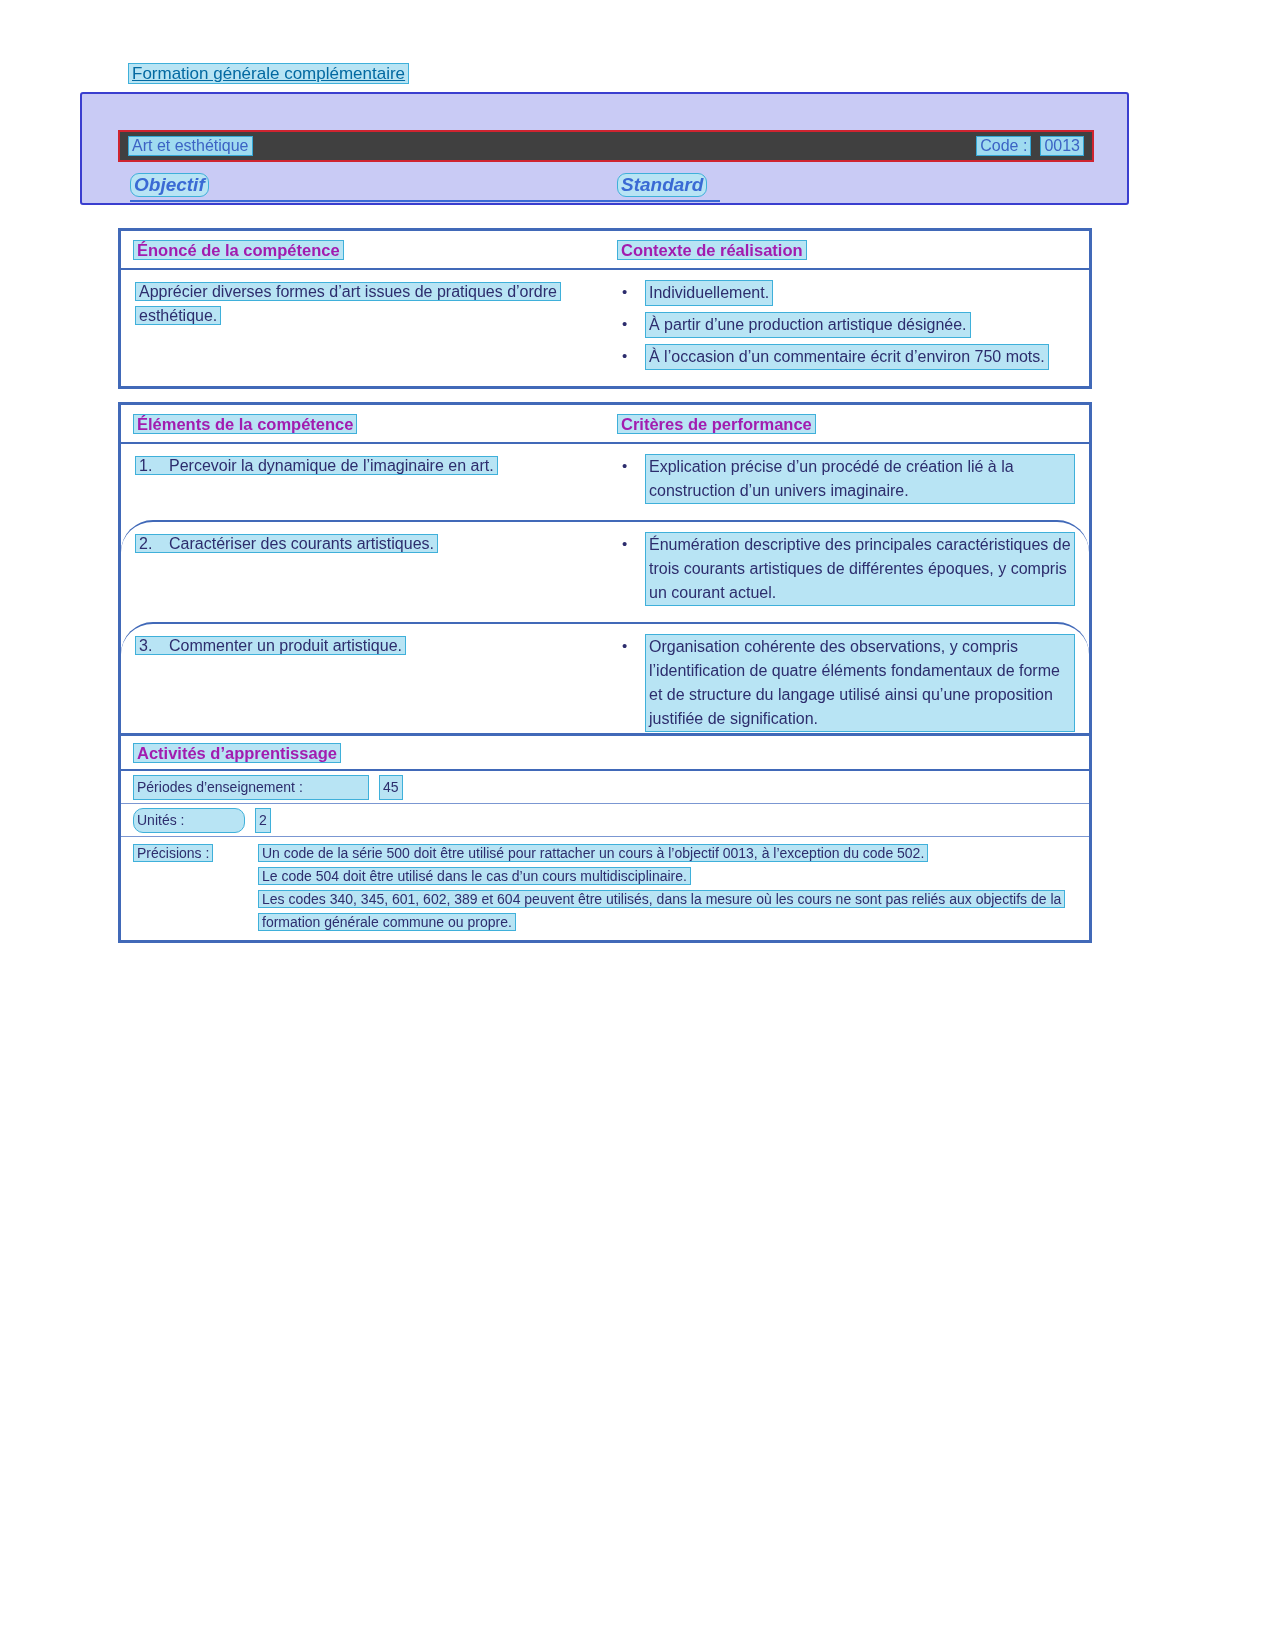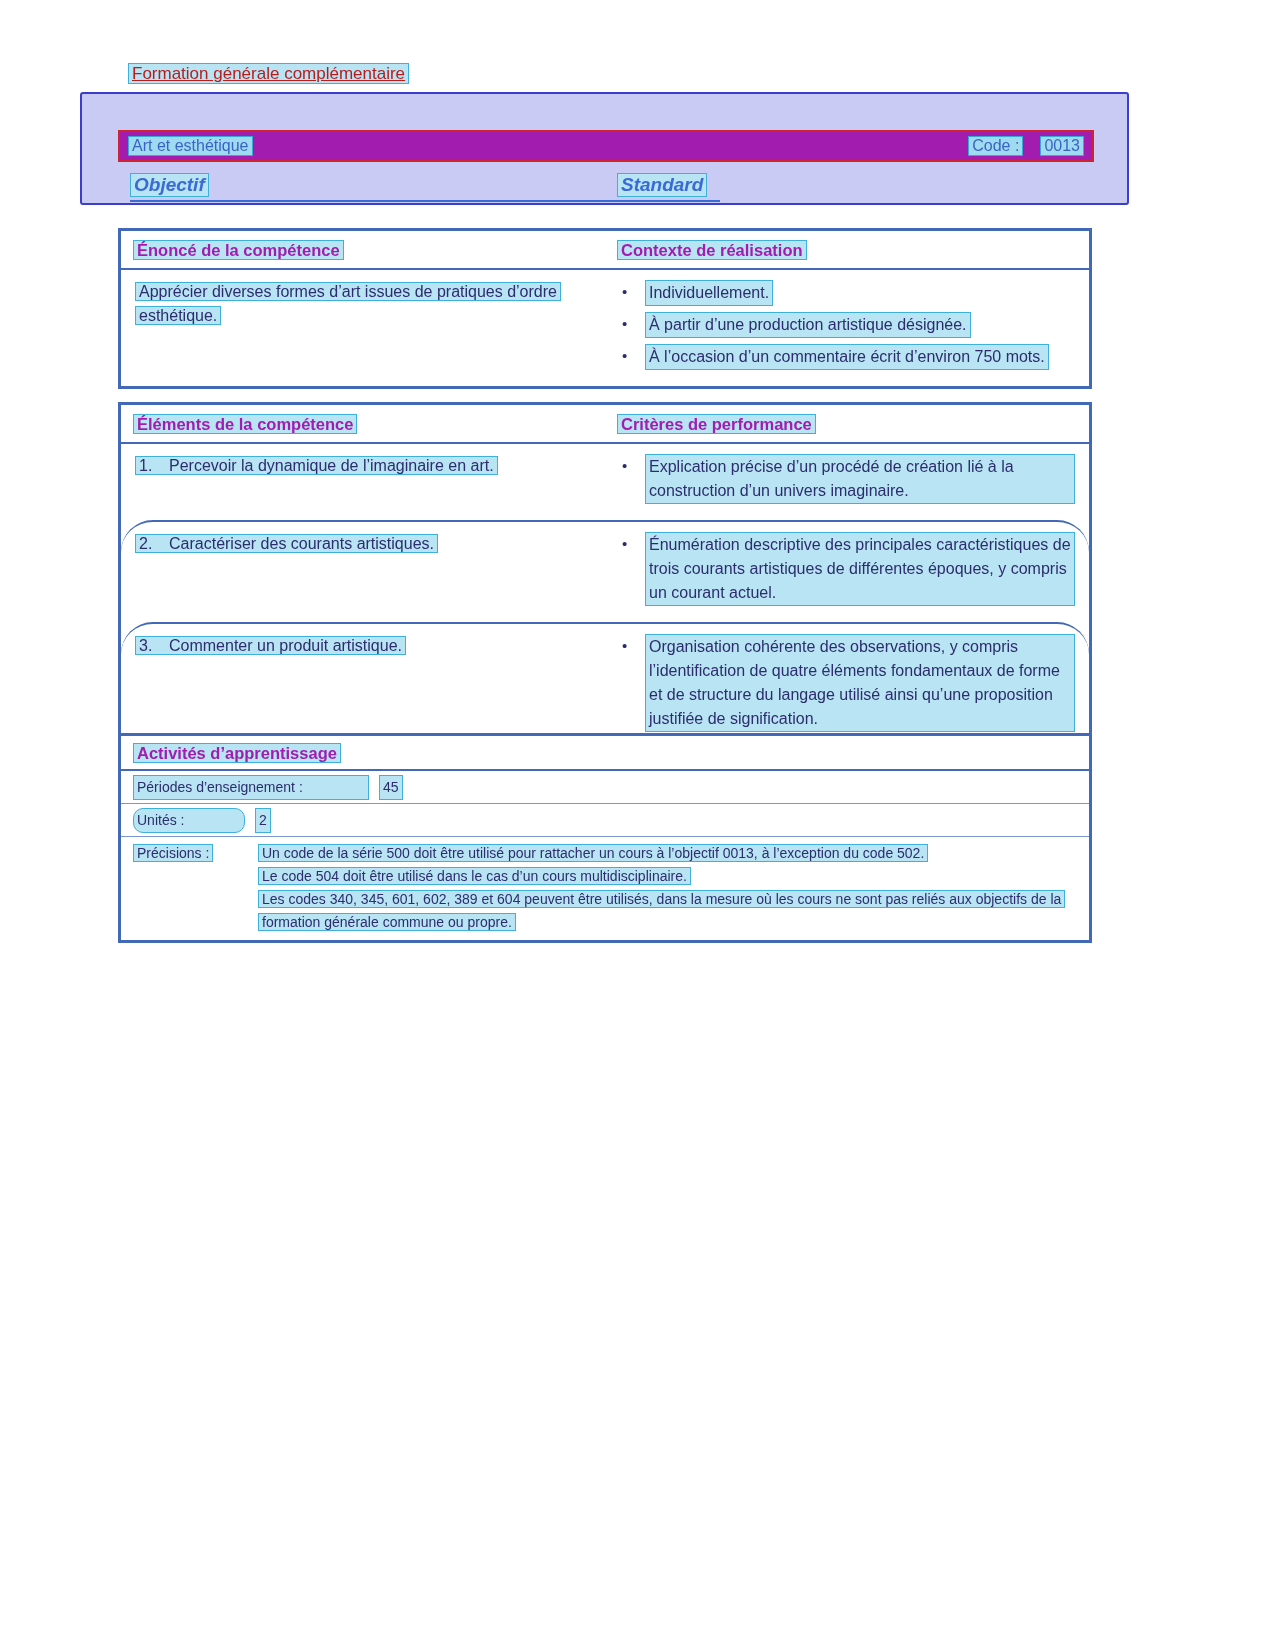--- a/index.html
+++ b/index.html
@@ -10,36 +10,36 @@
     color: #2d2d6d; overflow: hidden;
   }
   
   .hl {
     background: #b8e4f4;
     border: 1px solid #3fb0da;
     padding: 0 3px;
     -webkit-box-decoration-break: clone;
     box-decoration-break: clone;
   }
-  .doc-header { position: absolute; left: 128px; top: 64px; font-size: 17px; color: #b91c1c; }
+  .doc-header { position: absolute; left: 128px; top: 64px; font-size: 17px; color: #0369a1; }
   .doc-header .hl { text-decoration: underline; }
 
   .obj-box {
     position: absolute; left: 80px; top: 92px; width: 1049px; height: 113px;
     background: #c9cbf5; border: 2px solid #3a3ecf; border-radius: 3px;
   }
   .banner {
     position: absolute; left: 36px; top: 36px; width: 976px; height: 32px;
-    background: #a21caf; border: 2px solid #cf2430;
+    background: #404040; border: 2px solid #cf2430;
     display: flex; align-items: center; justify-content: space-between; padding: 0 8px;
   }
   .banner .hl { background: #9fdbf0; border-color: #35a8d6; color: #3c63c4; font-size: 16px; }
-  .banner-right { display: flex; gap: 17px; border-radius: 7px; }
+  .banner-right { display: flex; gap: 9px; border-radius: 7px; }
   .title-row { position: absolute; left: 48px; top: 82px; width: 590px; height: 26px; border-bottom: 2px solid #3a6ad4; }
-  .title-word { position: absolute; bottom: 3px; font-size: 19px; font-weight: bold; font-style: italic; color: #3a6ad4; }
+  .title-word { position: absolute; bottom: 3px; font-size: 19px; font-weight: bold; font-style: italic; color: #3a6ad4; border-radius: 9px; }
   .title-objectif { left: 0; }
   .title-standard { left: 487px; }
 
   .tbl { position: absolute; left: 118px; width: 974px; border: 3px solid #4169b8; background: #ffffff; }
   .tbl-grid { display: grid; grid-template-columns: 484px 1fr; }
   .sep { border-bottom: 2px solid #4169b8; }
   .sep-top { border-top: 2px solid #4169b8; border-radius: 32px; }
   .thead .tcell { padding: 10px 12px 8px; }
   .th-text { font-size: 16.5px; font-weight: bold; color: #a21caf; }
   .body-cell { padding: 10px 14px; font-size: 16px; line-height: 24px; }

